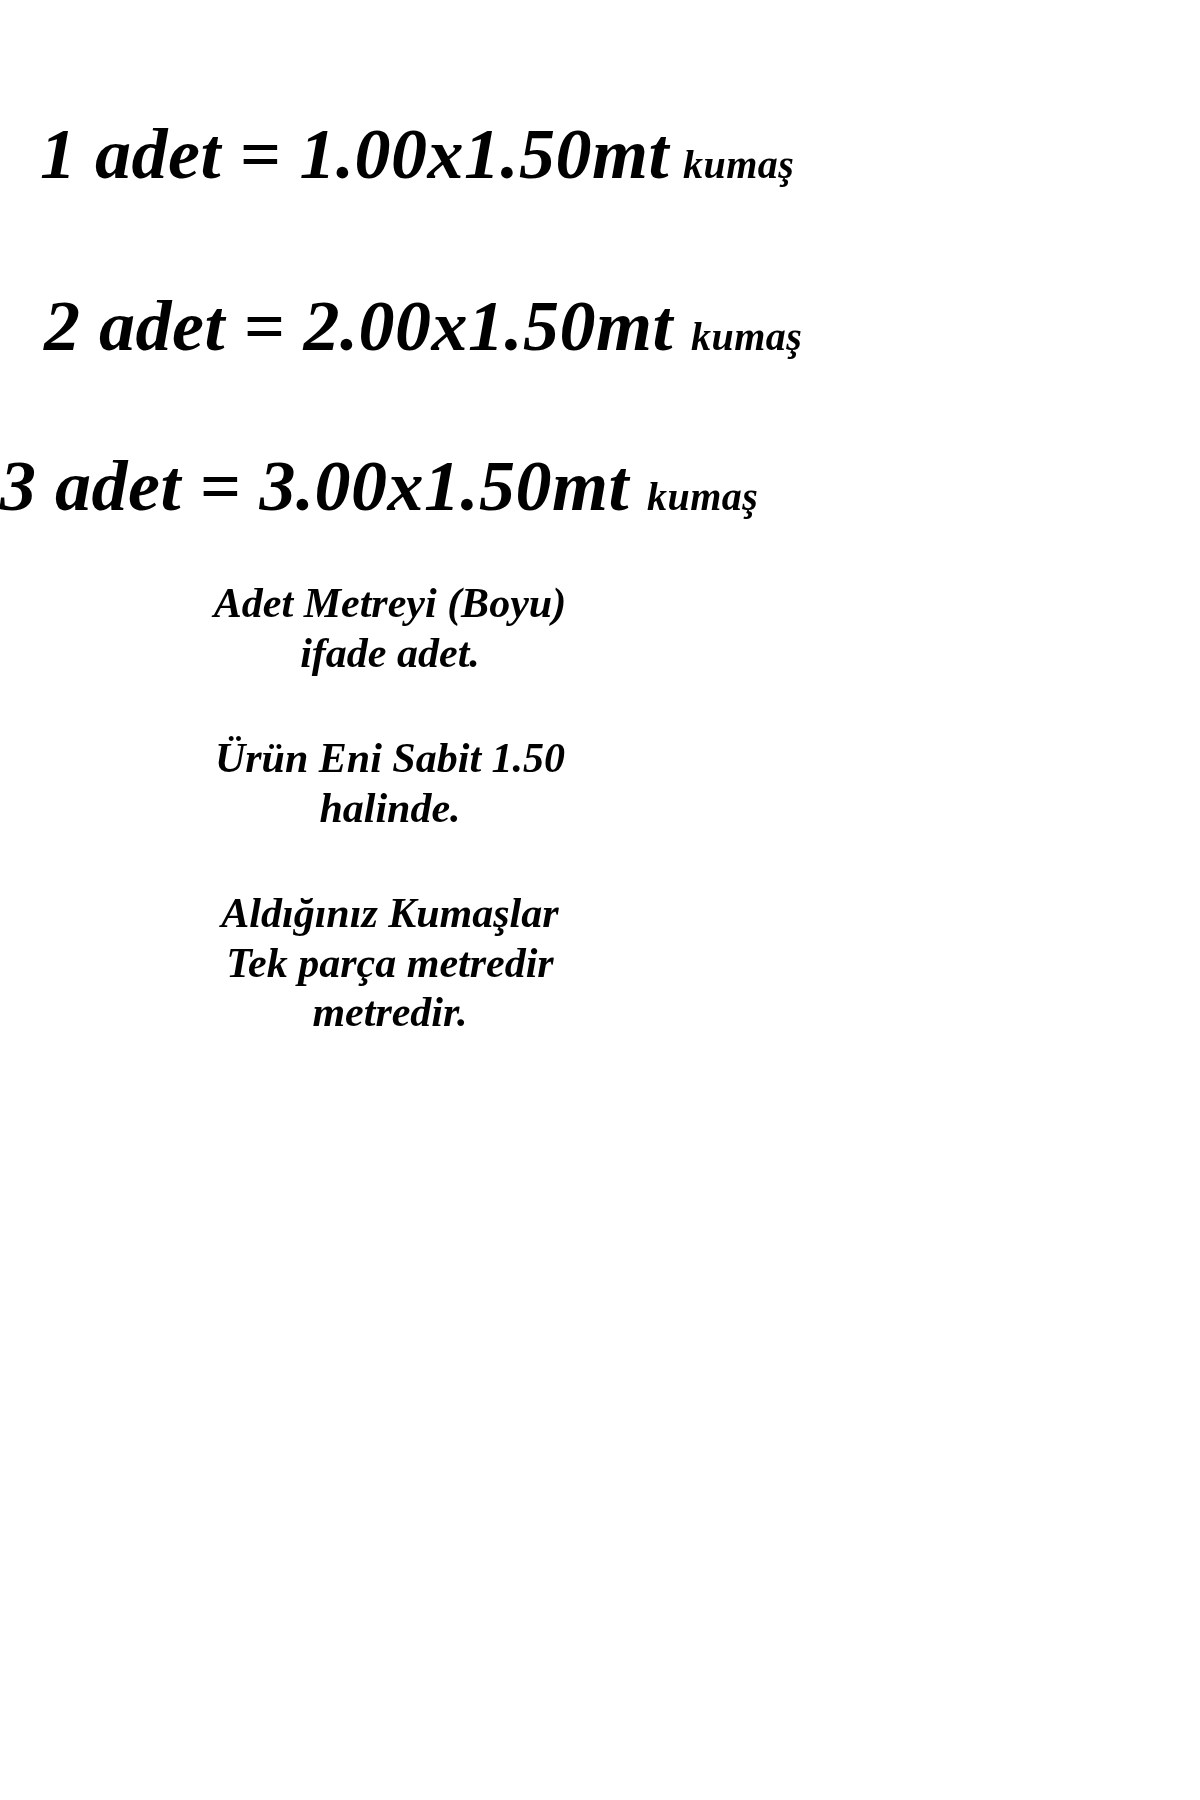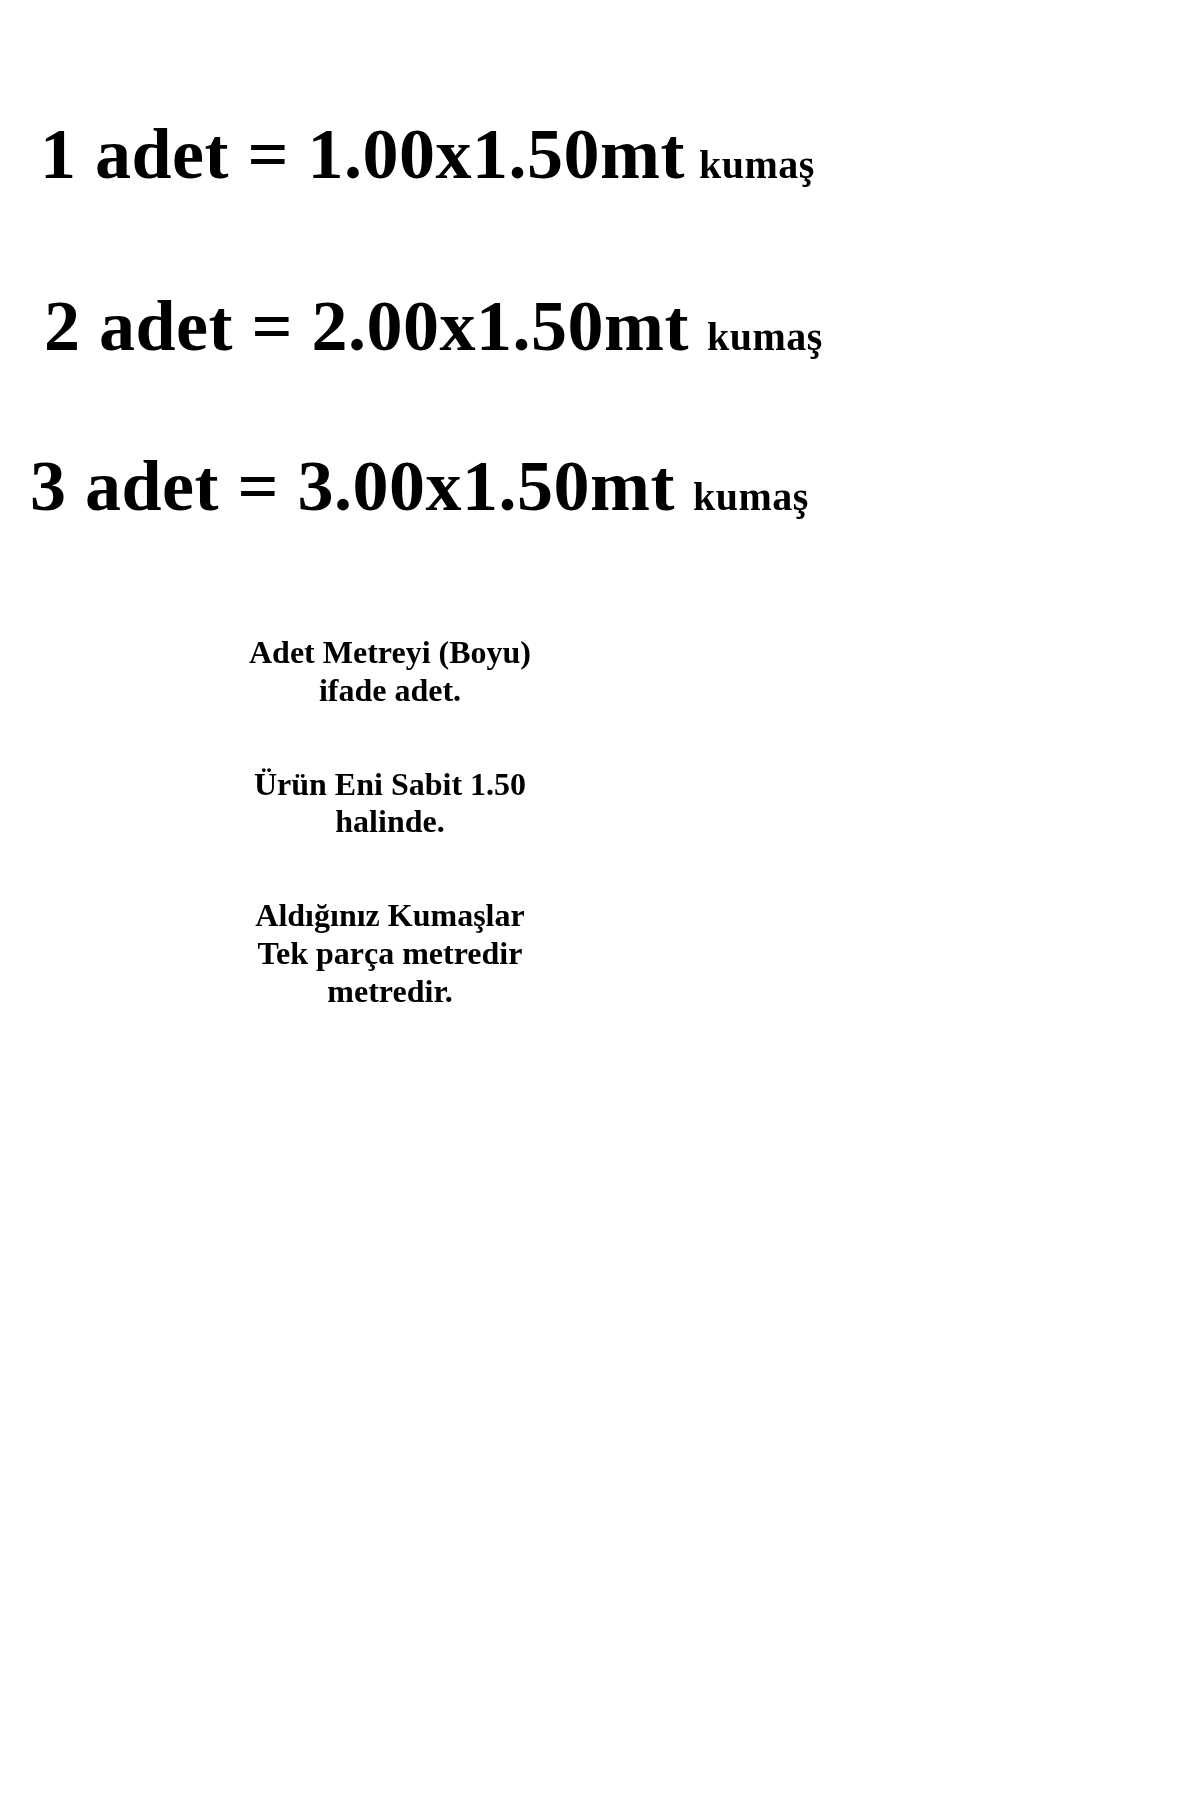--- a/index.html
+++ b/index.html
@@ -14,20 +14,21 @@
     color: #000000;
     overflow: hidden;
   }
 
   .page {
     position: relative;
     width: 1178px;
     height: 1800px;
     box-sizing: border-box;
     padding: 0;
+    font-style: italic;
   }
 
   
   .qty-block {
     padding-top: 118px;
   }
   .qty-line {
     display: block;
     white-space: nowrap;
     font-weight: bold;
@@ -44,34 +45,34 @@
     font-weight: bold;
     letter-spacing: 0.5px;
   }
 
   .line-1 { padding-left: 40px; }
   .line-1 .small { margin-left: 14px; }
 
   .line-2 { padding-left: 44px; margin-bottom: 88px; }
   .line-2 .small { margin-left: 18px; }
 
-  .line-3 { padding-left: 30px; margin-bottom: 112px; }
+  .line-3 { margin-bottom: 57px; }
   .line-3 .small { margin-left: 18px; }
 
   .line-4 { padding-left: 30px; margin-bottom: 60px; }
   .line-4 .small { margin-left: 26px; }
 
   
   .notes {
     padding-left: 0;
   }
   .note {
     text-align: center;
     font-weight: bold;
-    font-size: 32px;
+    font-size: 42px;
     line-height: 1.18;
     width: 780px;
     margin: 0 0 44px 0;
   }
   .note .row { display: block; white-space: nowrap; }
   .note-1 { margin-bottom: 56px; }
   .note-2 { margin-bottom: 56px; text-align: center; }
   .note-3 { margin-bottom: 17px; }
 </style>
 </head>

